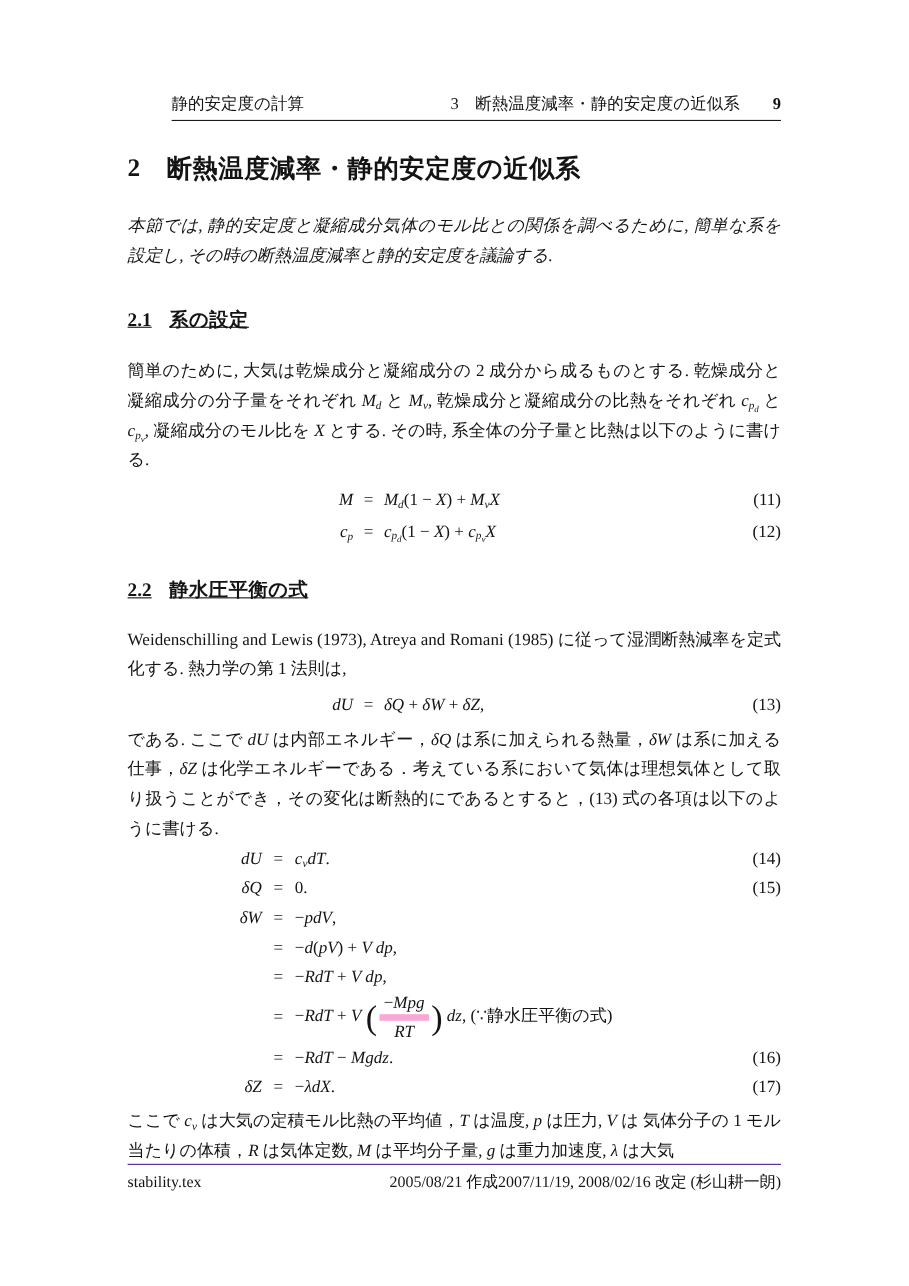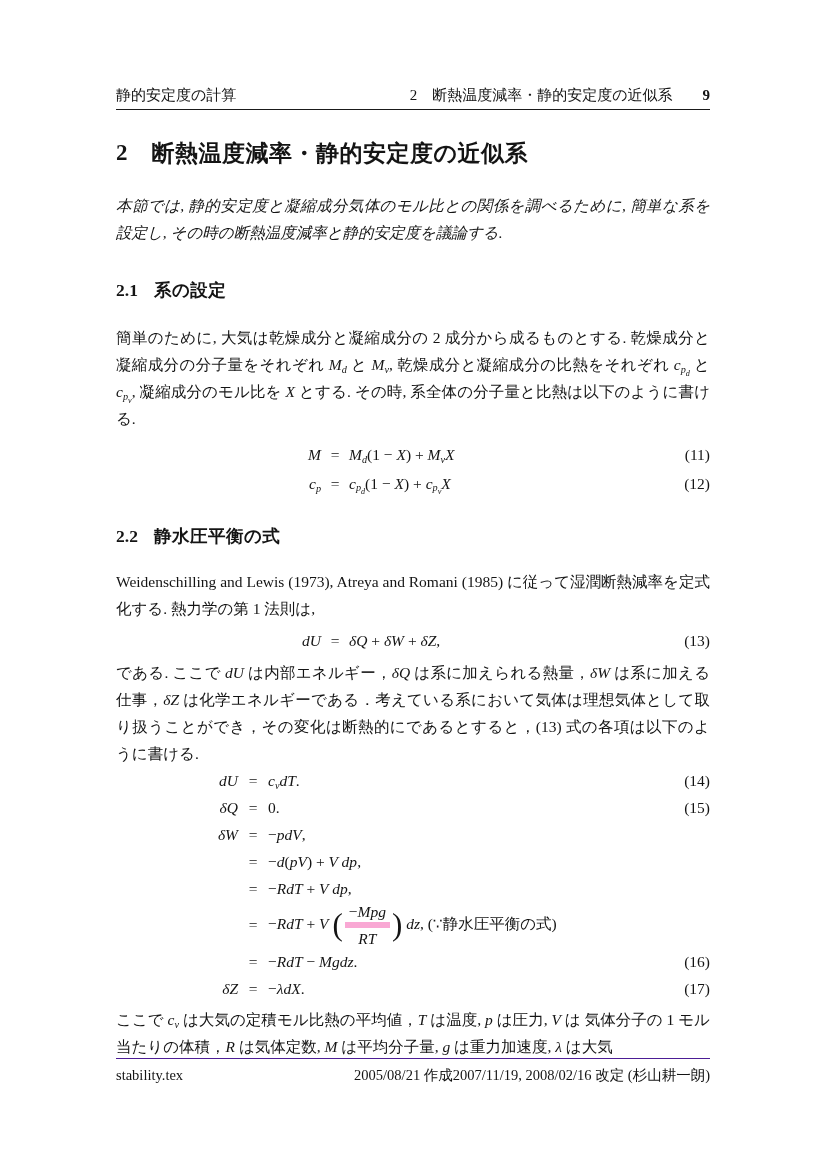--- a/index.html
+++ b/index.html
@@ -8,30 +8,30 @@
     width:826px;height:1169px;
     background:#ffffff;color:#141414;
     font-family:"Liberation Serif","DejaVu Serif",serif;
     overflow:hidden;
   }
   .content{padding:86px 116px 0 116px;}
   
   .runhead{
     display:flex;justify-content:space-between;align-items:baseline;
     font-size:15px;line-height:18px;
-    padding-bottom:5px;border-bottom:1px solid #1a1a1a;
+    padding-bottom:5px;border-bottom:1px solid #1a1a1a;margin-left:40px;
   }
   .runhead .right{display:flex;align-items:baseline;}
   .runhead .pageno{margin-left:30px;font-weight:bold;}
   
   .sectitle{margin-top:28px;font-size:23px;font-weight:bold;line-height:30px;display:flex;}
   .sectitle .secnum{margin-right:24px;font-family:"Liberation Serif","DejaVu Serif",serif;}
   .sectitle .seclabel{font-family:"Liberation Sans","DejaVu Sans",sans-serif;letter-spacing:0.5px;}
   
-  .subhead{font-size:17.5px;font-weight:bold;line-height:24px;display:flex;}
+  .subhead{font-size:17.5px;font-weight:bold;line-height:24px;display:flex;text-decoration:underline;}
   .subhead .secnum{margin-right:16px;}
   .subhead .seclabel{font-family:"Liberation Sans","DejaVu Sans",sans-serif;letter-spacing:0.5px;}
   
   .para{
     font-size:15.5px;line-height:27px;text-align:justify;margin:0;
   }
   .mt-intro{margin-top:24px;font-style:italic;}
   .mt-h21{margin-top:32px;}
   .mt-b21{margin-top:22px;}
   .mt-h22{margin-top:26px;}
@@ -73,21 +73,21 @@
 </style>
 </head>
 <body>
 
 <div class="page">
   <div class="content">
 
     <div class="runhead">
       <span>静的安定度の計算</span>
       <span class="right">
-        <span>2　断熱温度減率・静的安定度の近似系</span>
+        <span>3　断熱温度減率・静的安定度の近似系</span>
         <span class="pageno">9</span>
       </span>
     </div>
 
     <div class="sectitle">
       <span class="secnum">2</span>
       <span class="seclabel">断熱温度減率・静的安定度の近似系</span>
     </div>
 
     <p class="para mt-intro">本節では, 静的安定度と凝縮成分気体のモル比との関係を調べるために, 簡単な系を設定し, その時の断熱温度減率と静的安定度を議論する.</p>

